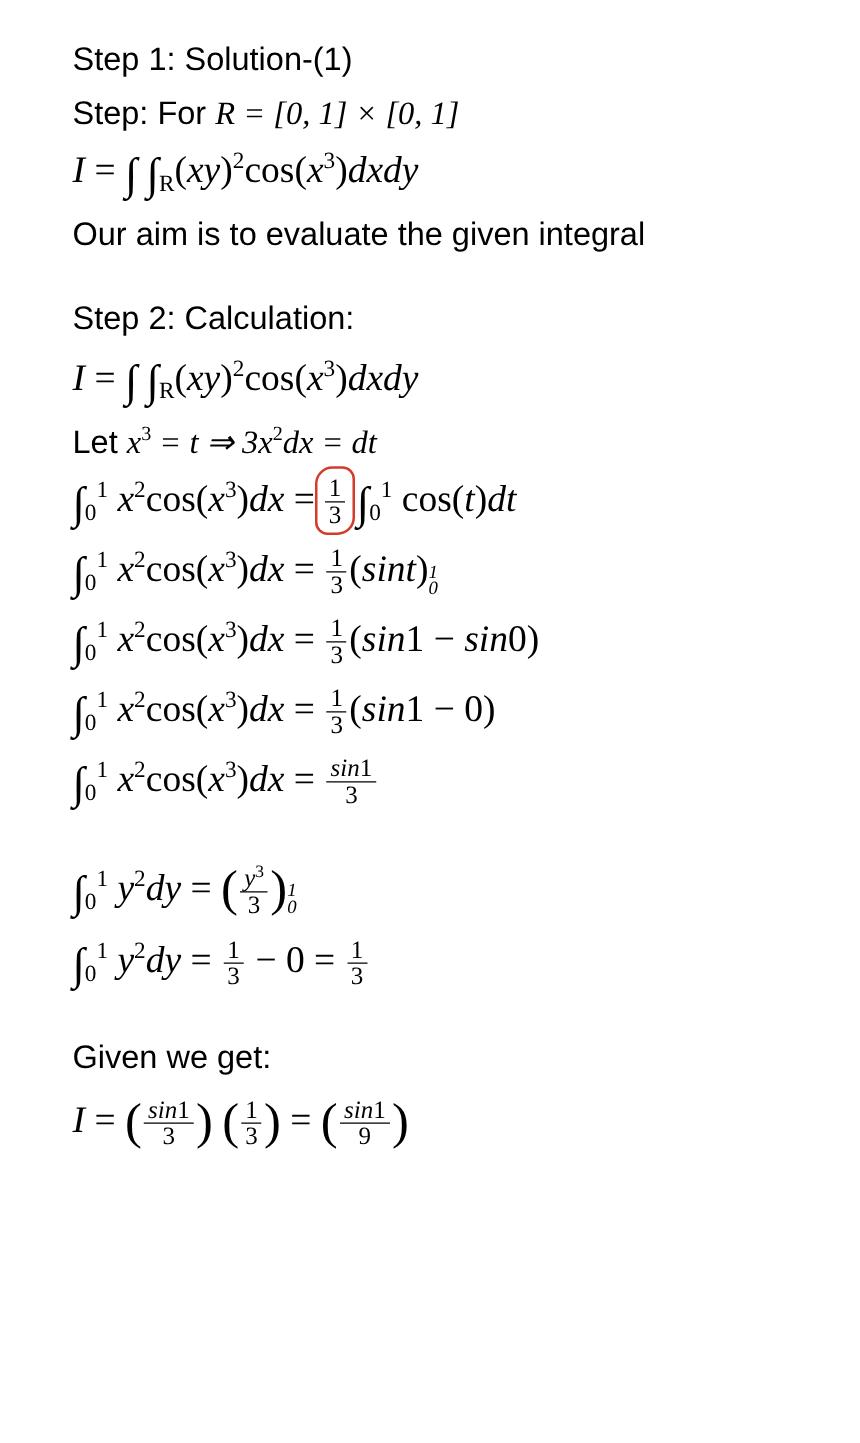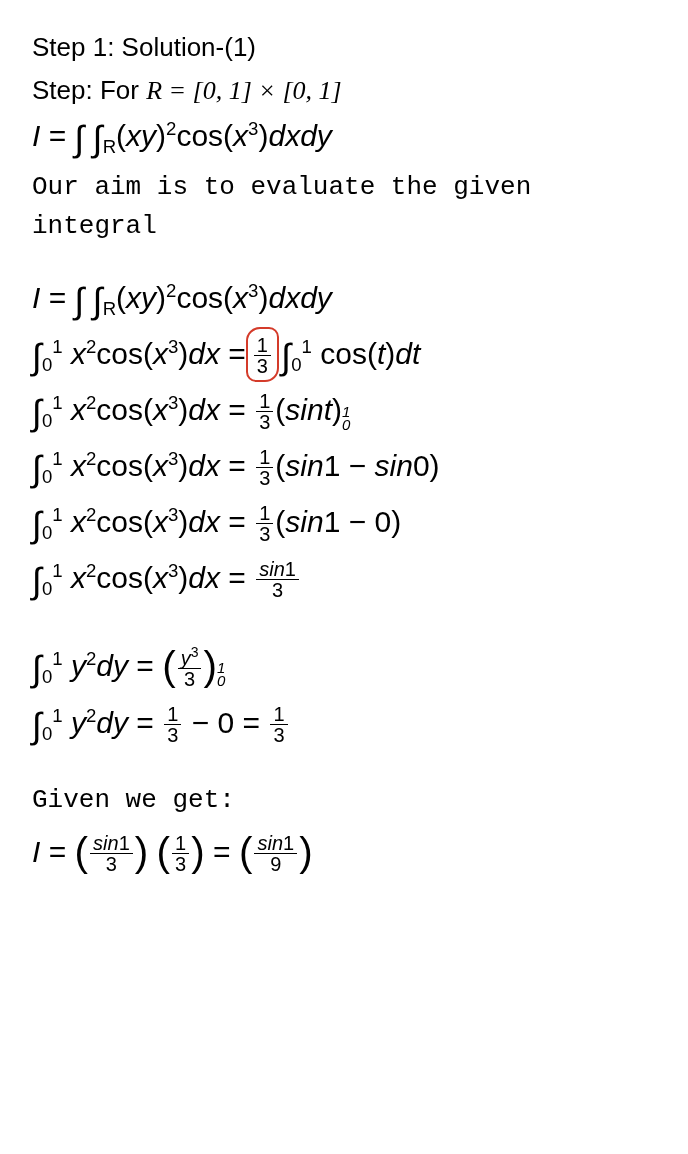--- a/index.html
+++ b/index.html
@@ -6,28 +6,28 @@
     body {
       width: 688px;
       height: 1154px;
       background: #fff;
       font-family: 'Times New Roman', serif;
       padding: 28px 32px;
       font-size: 26px;
       line-height: 1.5;
       color: #000;
     }
-    .sans { font-family: Liberation Mono, monospace; }
+    .sans { font-family: Liberation Sans, sans-serif; }
     .step-heading { font-family: Arial, Helvetica, sans-serif; font-size: 26px; margin-bottom: 4px; }
-    .math-line { font-family: Liberation Sans, sans-serif; font-style: italic; font-size: 30px; margin: 2px 0; white-space: nowrap; }
+    .math-line { font-family: Liberation Serif, serif; font-style: italic; font-size: 30px; margin: 2px 0; white-space: nowrap; }
     .math-line .op { font-style: normal; }
     .math-line .fn { font-style: normal; }
     .mixed-line { font-family: Arial, Helvetica, sans-serif; font-size: 26px; margin: 2px 0; }
     .mixed-line .math { font-family: 'Times New Roman', serif; font-style: italic; font-size: 26px; }
-    .block { margin-bottom: 28px; }
+    .block { margin-bottom: 28px; margin-left: 26px; }
     .frac {
       display: inline-block;
       vertical-align: middle;
       text-align: center;
       font-style: normal;
       line-height: 1;
       margin: 0 2px;
     }
     .frac .num { display: block; font-size: 20px; padding: 0 3px; }
     .frac .den { display: block; font-size: 20px; border-top: 1.5px solid #000; padding: 0 3px; }
@@ -72,27 +72,31 @@
   <div class="mixed-line">
     <span>Step: For </span><span class="math">R <span class="op">=</span> <span class="op">[0, 1] × [0, 1]</span></span>
   </div>
   <div class="math-line">
     I <span class="op">=</span> <span class="int">∫</span> <span class="int">∫</span><sub>R</sub><span class="op">(</span>xy<span class="op">)</span><sup>2</sup><span class="fn">cos</span><span class="op">(</span>x<sup>3</sup><span class="op">)</span>dxdy
   </div>
   <div class="sans">Our aim is to evaluate the given integral</div>
 </div>
 
 <div class="block">
+  <div class="step-heading">Step 2: Calculation:</div>
 
   <div class="math-line">
     I <span class="op">=</span> <span class="int">∫</span> <span class="int">∫</span><sub>R</sub><span class="op">(</span>xy<span class="op">)</span><sup>2</sup><span class="fn">cos</span><span class="op">(</span>x<sup>3</sup><span class="op">)</span>dxdy
   </div>
 
 
 
+  <div class="mixed-line">
+    <span>Let </span><span class="math">x<sup>3</sup> <span class="op">=</span> t <span class="op">⇒</span> <span class="op">3</span>x<sup>2</sup>dx <span class="op">=</span> dt</span>
+  </div>
 
   <div class="math-line">
     <span class="int">∫</span><sub>0</sub><sup>1</sup> x<sup>2</sup><span class="fn">cos</span><span class="op">(</span>x<sup>3</sup><span class="op">)</span>dx <span class="op sp-after">=</span><span class="circled"><span class="frac"><span class="num">1</span><span class="den">3</span></span></span> <span class="int">∫</span><sub>0</sub><sup>1</sup> <span class="fn">cos</span><span class="op">(</span>t<span class="op">)</span>dt
   </div>
 
   <div class="math-line">
     <span class="int">∫</span><sub>0</sub><sup>1</sup> x<sup>2</sup><span class="fn">cos</span><span class="op">(</span>x<sup>3</sup><span class="op">)</span>dx <span class="op">=</span> <span class="frac"><span class="num">1</span><span class="den">3</span></span><span class="op">(</span>sint<span class="op">)</span><span class="limits"><span class="u">1</span><span class="l">0</span></span>
   </div>
 
   <div class="math-line">

